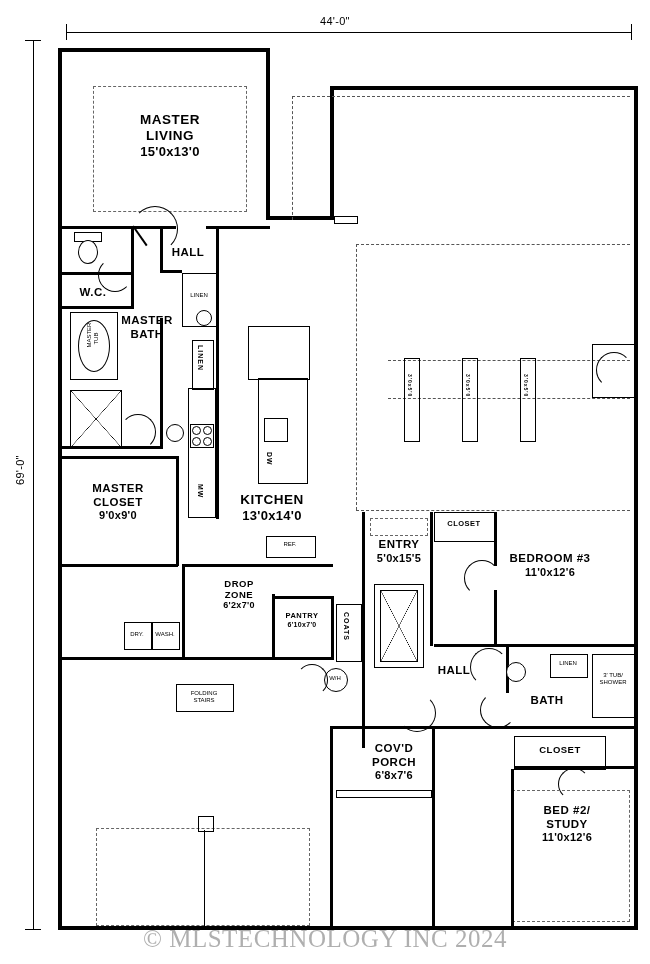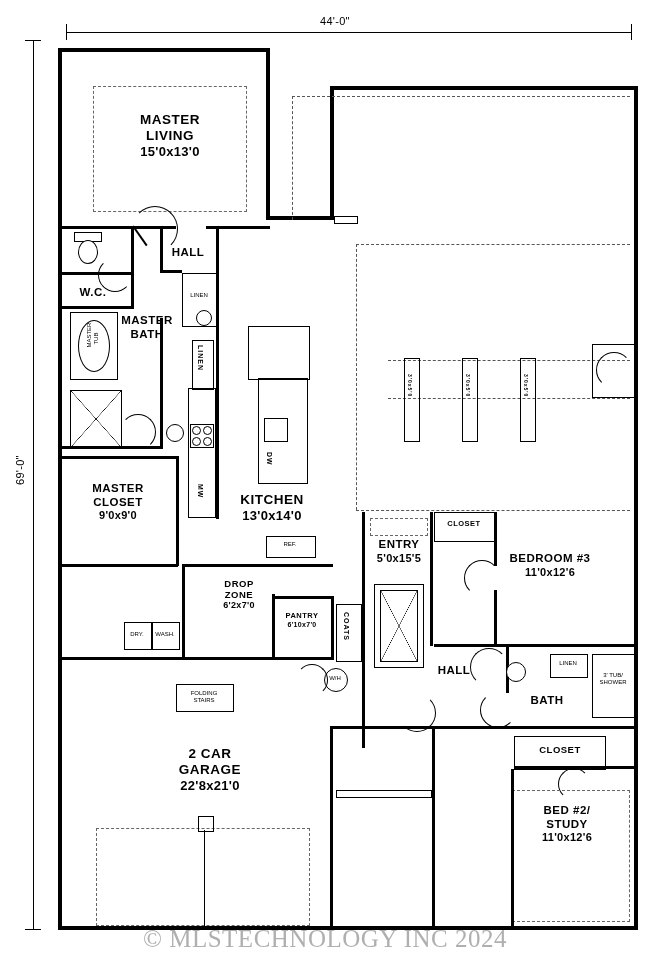--- a/index.html
+++ b/index.html
@@ -380,32 +380,32 @@
   <div class="door-arc" style="left:558px; top:768px; width:30px; height:30px; border-color:#000; border-right-color:transparent; border-bottom-color:transparent;"></div>
 
   <div class="room r12" style="left:512px; top:804px; width:110px;">
     <span class="nm">BED #2/</span>
     <span class="nm">STUDY</span>
     <span class="dm">11'0x12'6</span>
   </div>
   <div class="dashbox" style="left:512px; top:790px; width:116px; height:130px;"></div>
   <div class="wall" style="left:511px; top:769px; width:3px; height:158px;"></div>
 
+  <div class="room r12" style="left:358px; top:742px; width:72px;">
+    <span class="nm">COV'D</span>
+    <span class="nm">PORCH</span>
+    <span class="dm">6'8x7'6</span>
+  </div>
   <div class="wall" style="left:330px; top:728px; width:3px; height:200px;"></div>
   <div class="wall" style="left:330px; top:726px; width:104px; height:3px;"></div>
   <div class="wall" style="left:432px; top:726px; width:3px; height:202px;"></div>
   <div class="wall" style="left:330px; top:792px; width:0px; height:0px;"></div>
   <div class="solidbox" style="left:336px; top:790px; width:94px; height:6px;"></div>
   <div class="door-arc" style="left:398px; top:694px; width:36px; height:36px; border-color:#000; border-left-color:transparent; border-top-color:transparent;"></div>
 
-  <div class="room r14" style="left:150px; top:746px; width:120px;">
-    <span class="nm">2 CAR</span>
-    <span class="nm">GARAGE</span>
-    <span class="dm">22'8x21'0</span>
-  </div>
   <div class="dashbox" style="left:96px; top:828px; width:212px; height:96px;"></div>
   <div class="solidbox" style="left:198px; top:816px; width:14px; height:14px;"></div>
   <div class="thin" style="left:204px; top:830px; width:1px; height:96px;"></div>
 
   <div class="solidbox" style="left:176px; top:684px; width:56px; height:26px;"></div>
   <div class="tiny" style="left:178px; top:690px; width:52px;">FOLDING<br>STAIRS</div>
 
   <div class="door-arc" style="left:296px; top:664px; width:30px; height:30px; border-color:#000; border-left-color:transparent; border-bottom-color:transparent;"></div>
   <div class="thin" style="left:58px; top:657px; width:2px; height:2px;"></div>
 

